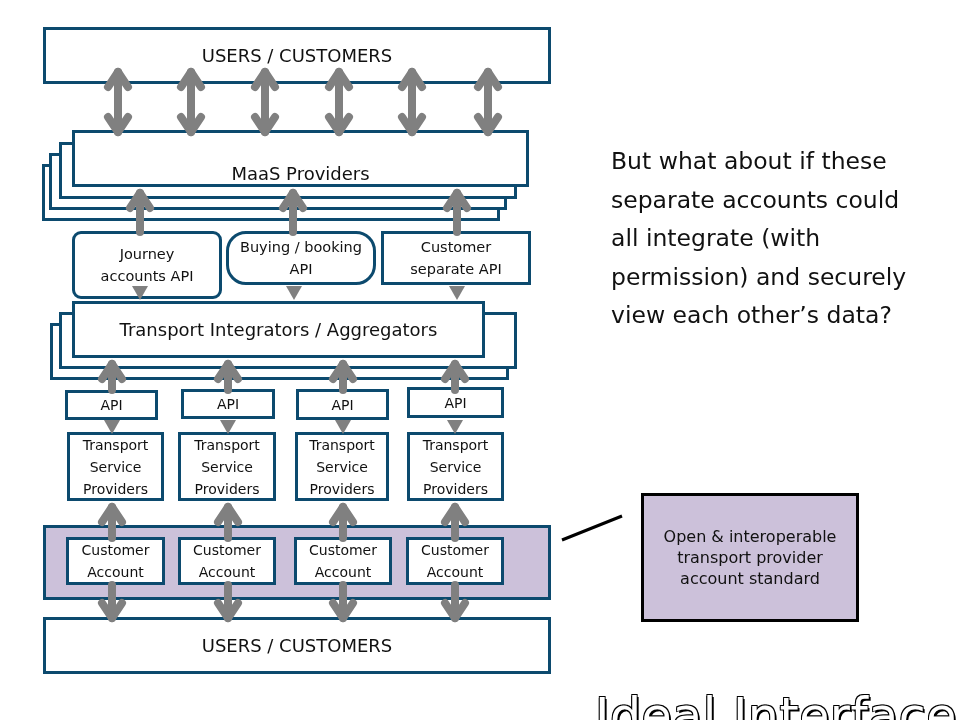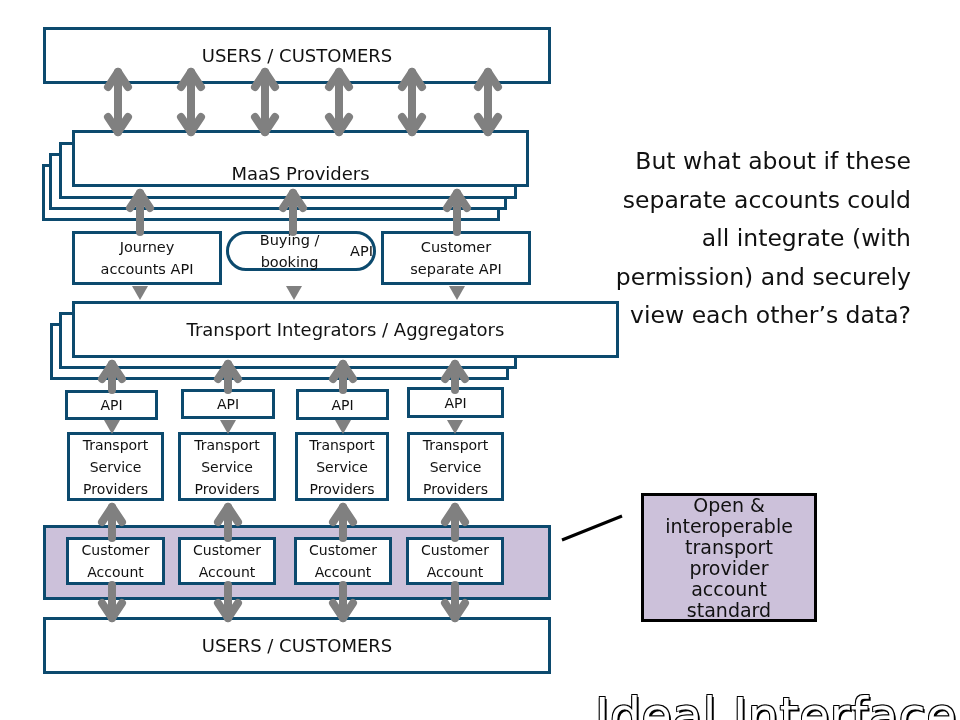--- a/index.html
+++ b/index.html
@@ -7,59 +7,59 @@
          font-family: "Liberation Sans", sans-serif; color: #111; }
   .box { position: absolute; box-sizing: border-box; border: 3px solid #0c4a6e; background: #fff;
          display: flex; align-items: center; justify-content: center; text-align: center; }
   .lbl { font-family: "DejaVu Sans", sans-serif; }
   .big { font-size: 18px; }
   .mid { font-size: 14.5px; line-height: 22px; }
   .small { font-size: 14px; line-height: 22px; }
   .purple { background: #ccc1da; }
   #arrows { position: absolute; left: 0; top: 0; width: 960px; height: 720px; pointer-events: none; }
   .question { position: absolute; left: 611px; top: 142px; width: 300px;
-              font-family: "DejaVu Sans", sans-serif; font-size: 23.5px; line-height: 38.6px; color: #111; text-align: right; }
-  .callout { position: absolute; left: 641px; top: 493px; width: 176px; height: 129px;
+              font-family: "DejaVu Sans", sans-serif; font-size: 23.5px; line-height: 38.6px; color: #111; }
+  .callout { position: absolute; left: 641px; top: 493px; width: 218px; height: 129px;
              box-sizing: border-box; border: 3px solid #000; background: #ccc1da;
              display: flex; align-items: center; justify-content: center; text-align: center;
-             font-family: "DejaVu Sans", sans-serif; font-size: 19px; line-height: 21px; padding: 0 12px; }
+             font-family: "DejaVu Sans", sans-serif; font-size: 16px; line-height: 21px; padding: 0 12px; }
   .brand { position: absolute; left: 595px; top: 652px; font-family: "DejaVu Sans", sans-serif;
            font-size: 49px; color: #fff; letter-spacing: 0.5px;
            text-shadow: 2px 2px 0 #000, -1px -1px 0 #000, 1px -1px 0 #000, -1px 1px 0 #000; margin-top: 36px; }
 </style>
 </head>
 <body>
 
 <div class="box lbl big" style="left:43px;top:27px;width:508px;height:57px;">
   <span>USERS / CUSTOMERS</span>
 </div>
 
 <div class="box" style="left:42px;top:164px;width:458px;height:57px;"></div>
 <div class="box" style="left:49px;top:153px;width:458px;height:57px;"></div>
 <div class="box" style="left:59px;top:142px;width:458px;height:57px;"></div>
 <div class="box lbl big" style="left:72px;top:130px;width:457px;height:57px;align-items:flex-end;">
   <span>MaaS Providers</span>
 </div>
 
-<div class="box lbl mid" style="left:72px;top:231px;width:150px;height:54px;flex-direction:column;">
+<div class="box lbl mid" style="left:72px;top:231px;width:150px;height:68px;flex-direction:column;border-radius:9px;">
   <span>Journey</span>
   <span>accounts API</span>
 </div>
-<div class="box lbl mid" style="left:226px;top:231px;width:150px;height:40px;flex-direction:row;border-radius:20px;">
+<div class="box lbl mid" style="left:226px;top:231px;width:150px;height:54px;flex-direction:column;border-radius:20px;">
   <span>Buying / booking</span>
   <span>API</span>
 </div>
 <div class="box lbl mid" style="left:381px;top:231px;width:150px;height:54px;flex-direction:column;">
   <span>Customer</span>
   <span>separate API</span>
 </div>
 
 <div class="box" style="left:50px;top:323px;width:459px;height:57px;"></div>
 <div class="box" style="left:59px;top:312px;width:458px;height:57px;"></div>
-<div class="box lbl big" style="left:72px;top:301px;width:547px;height:57px;">
+<div class="box lbl big" style="left:72px;top:301px;width:413px;height:57px;">
   <span>Transport Integrators / Aggregators</span>
 </div>
 
 <div class="box lbl small" style="left:65px;top:390px;width:93px;height:30px;">
   <span>API</span>
 </div>
 <div class="box lbl small" style="left:181px;top:389px;width:94px;height:30px;">
   <span>API</span>
 </div>
 <div class="box lbl small" style="left:296px;top:389px;width:93px;height:31px;">

